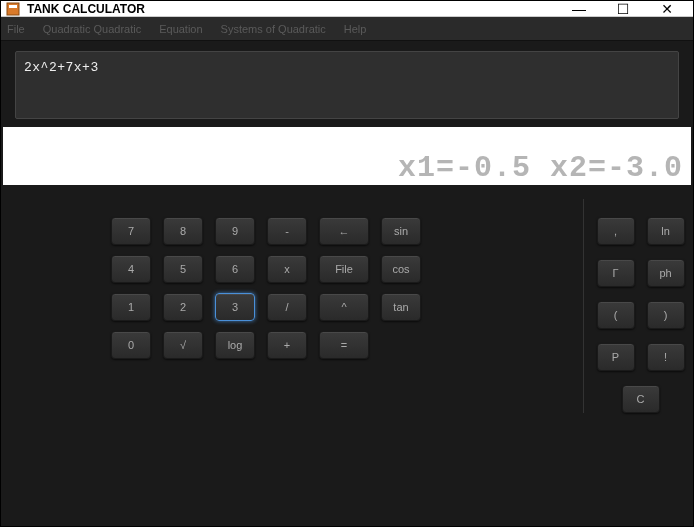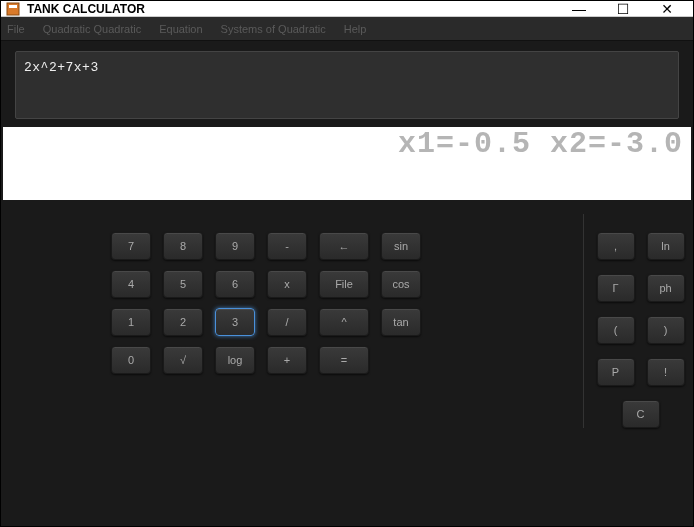--- a/index.html
+++ b/index.html
@@ -62,23 +62,23 @@
     padding: 6px 8px;
     color: #eee;
     font-family: "Courier New", monospace;
     font-size: 13px;
     line-height: 1.6;
     letter-spacing: 0.5px;
   }
   .display-panel {
     margin: 0 2px;
     background: #fff;
-    height: 73px;
-    display: flex;
-    align-items: flex-start;
+    height: 58px;
+    display: flex;
+    align-items: flex-end;
     justify-content: flex-end;
     padding: 0 8px;
     font-family: "Courier New", monospace;
     font-size: 30px;
     color: #b5b5b5;
     letter-spacing: 1px;
     font-weight: bold;
   }
   .lower {
     display: flex;

